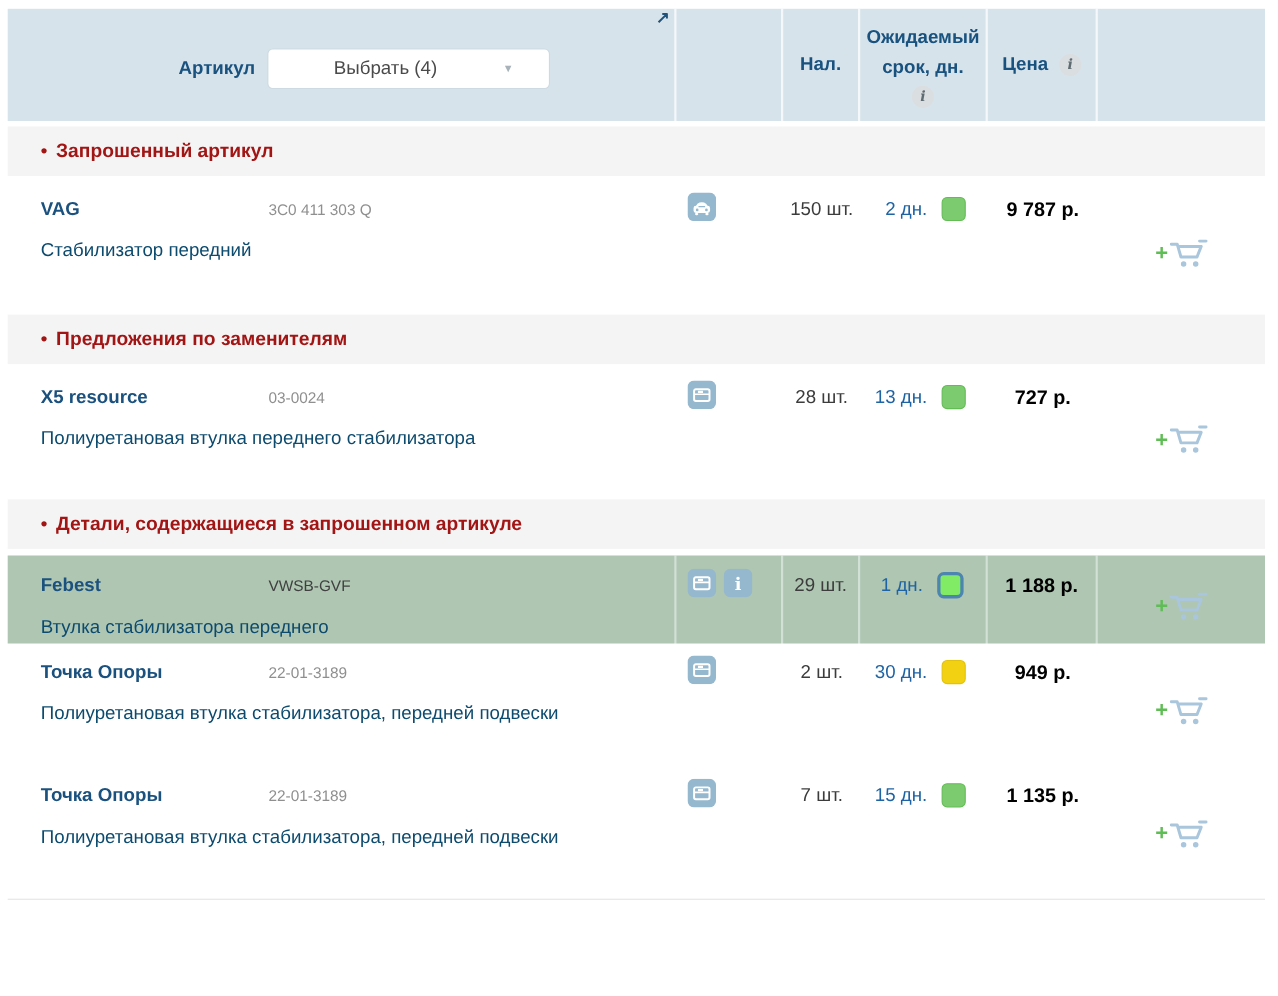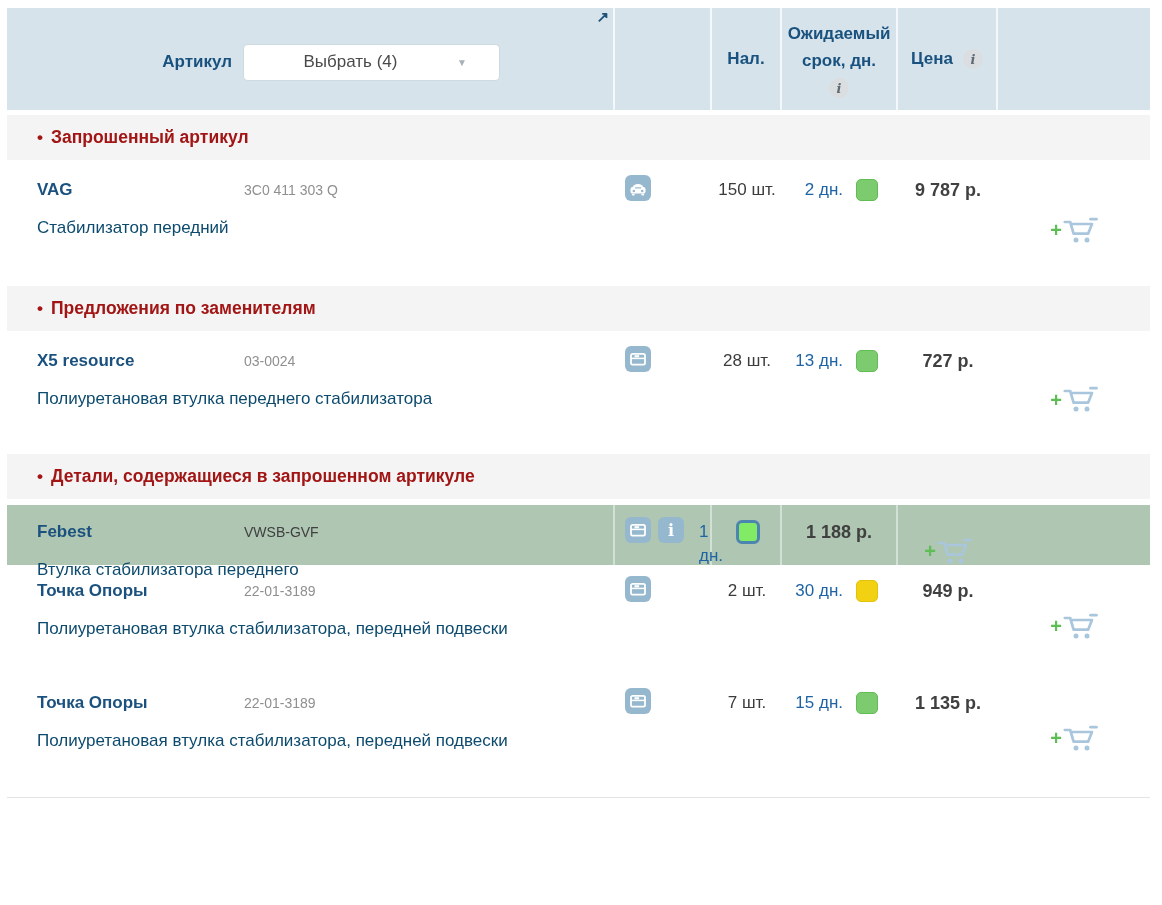--- a/index.html
+++ b/index.html
@@ -36,41 +36,41 @@
   
   .gap5 { height:5px; } .gap6 { height:6px; }
   .sec { height:45px; background:#F4F4F4; display:flex; align-items:center;
          padding-left:30px; }
   .bullet { color:#A21515; font-weight:bold; font-size:17px; margin-right:8px; }
   .sectitle { color:#A21515; font-weight:bold; font-size:17.5px; }
 
   
   .row { display:grid; grid-template-columns:608px 97px 70px 116px 100px 152px; --pt:18px; }
   .r1 { height:126px; } .r2 { height:123px; }
-  .r3 { height:60px; --pt:15px; background:#AEC6B2; }
+  .r3 { height:80px; --pt:15px; background:#AEC6B2; }
   .r4, .r5 { height:112px; --pt:14px; }
   .c { padding-top:var(--pt); }
   .r3 .c { border-right:2px solid rgba(255,255,255,.45); }
   .r3 .c:last-child { border-right:none; }
   .c.main { padding-left:30px; }
   .line1 { display:flex; align-items:baseline; }
   .brand { width:207px; flex:none; color:#1B517E; font-weight:bold; font-size:17px;
            text-decoration:none; cursor:pointer; line-height:24px; }
   .article { color:#8F8F8F; font-size:14px; line-height:24px; }
   .r3 .article { color:#404040; }
   .desc { margin-top:9px; max-width:478px; color:#0c4a6e; font-size:17px; line-height:33px; }
   .c.icons { display:flex; gap:7px; padding-top:calc(var(--pt) - 3px); padding-left:10px; }
   .tile { width:26px; height:26px; flex:none; cursor:pointer; }
   .c.qty { text-align:center; color:#3C3C3C; font-size:17px; line-height:24px; }
   .c.days { display:flex; justify-content:flex-end; align-items:flex-start; padding-right:20px; }
   .term { color:#1E63A4; font-size:17px; line-height:24px; text-decoration:none; cursor:pointer; }
   .sq { width:22px; height:22px; border-radius:5px; margin-left:13px; margin-top:1px;
         border:1px solid; flex:none; }
   .r3 .sq { width:24px; height:24px; border-width:3px; border-radius:6px; margin-top:0; }
-  .c.price { text-align:center; color:#404040; font-weight:bold; font-size:18px; line-height:24px; }
+  .c.price { text-align:center; color:#000000; font-weight:bold; font-size:18px; line-height:24px; }
   .c.cart { display:flex; justify-content:center; padding-top:calc(var(--pt) - 4px); }
   .cartbtn { background:none; border:none; display:flex; align-items:center; cursor:pointer; padding:0; }
   .plus { color:#5FBD55; font-weight:bold; font-size:20px; line-height:1; margin-right:1px; }
 
   
   .legend-divider { margin-top:8px; border-top:1px solid #E4E4E4; width:1143px; }
   .legend { display:flex; align-items:center; padding:24px 0 0 30px; }
   .swatch { width:37px; height:37px; background:#D9E7D2; border:2px solid #9FB9C8;
             border-radius:2px; flex:none; }
   .legend-text { margin-left:27px; color:#4A4A4A; font-size:17.5px; }
@@ -216,20 +216,21 @@
     <rect x="6" y="7.8" width="14" height="10.8" rx="1.6" fill="none" stroke="#fff" stroke-width="1.8"></rect>
     <path d="M6 12.4 h14" stroke="#fff" stroke-width="1.5"></path>
     <rect x="9.5" y="9.2" width="4.6" height="2.1" fill="#fff"></rect>
   </svg>
 
   <svg class="tile" viewBox="0 0 26 26">
     <rect width="26" height="26" rx="6" fill="#95B8CE"></rect>
     <text x="13" y="19" font-family="DejaVu Serif, serif" font-size="16" font-weight="bold" fill="#fff" text-anchor="middle">i</text>
   </svg>
 </div>
+    <div class="c qty">29 шт.</div>
     <div class="c days">
       <a class="term">1 дн.</a>
       <span class="sq" style="background-color: rgb(130, 235, 102); border-color: rgb(76, 133, 176);"></span>
     </div>
     <div class="c price">1 188 р.</div>
     <div class="c cart">
   <button class="cartbtn">
     <span class="plus">+</span>
     <svg width="35" height="27" viewBox="0 0 35 27" fill="none" stroke="#A9C6DC" stroke-width="2.7" stroke-linecap="round" stroke-linejoin="round">
       <path d="M1.8 5 h5.4 l3.4 11.6 h14.6 l3.8 -9.6 H8.6"></path>

